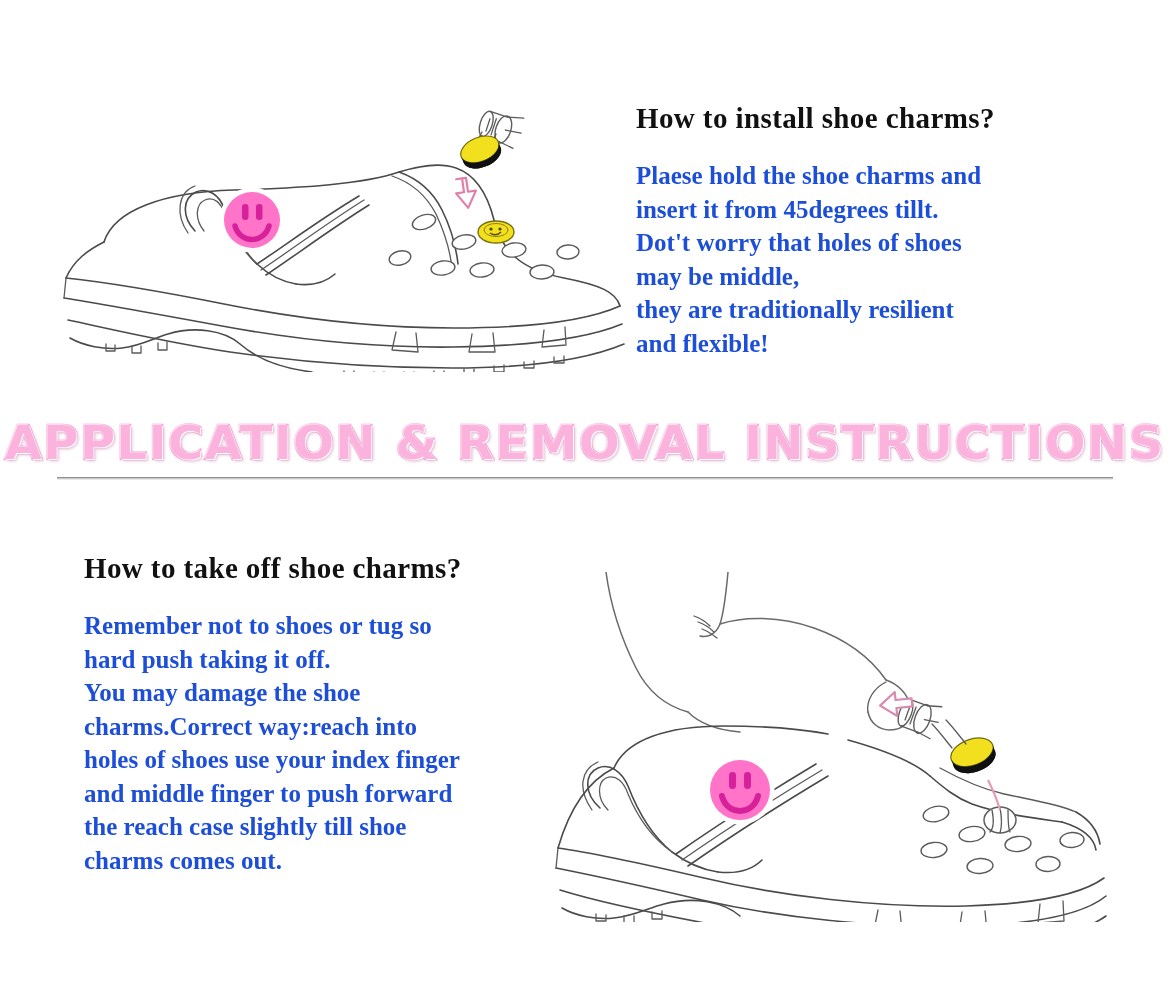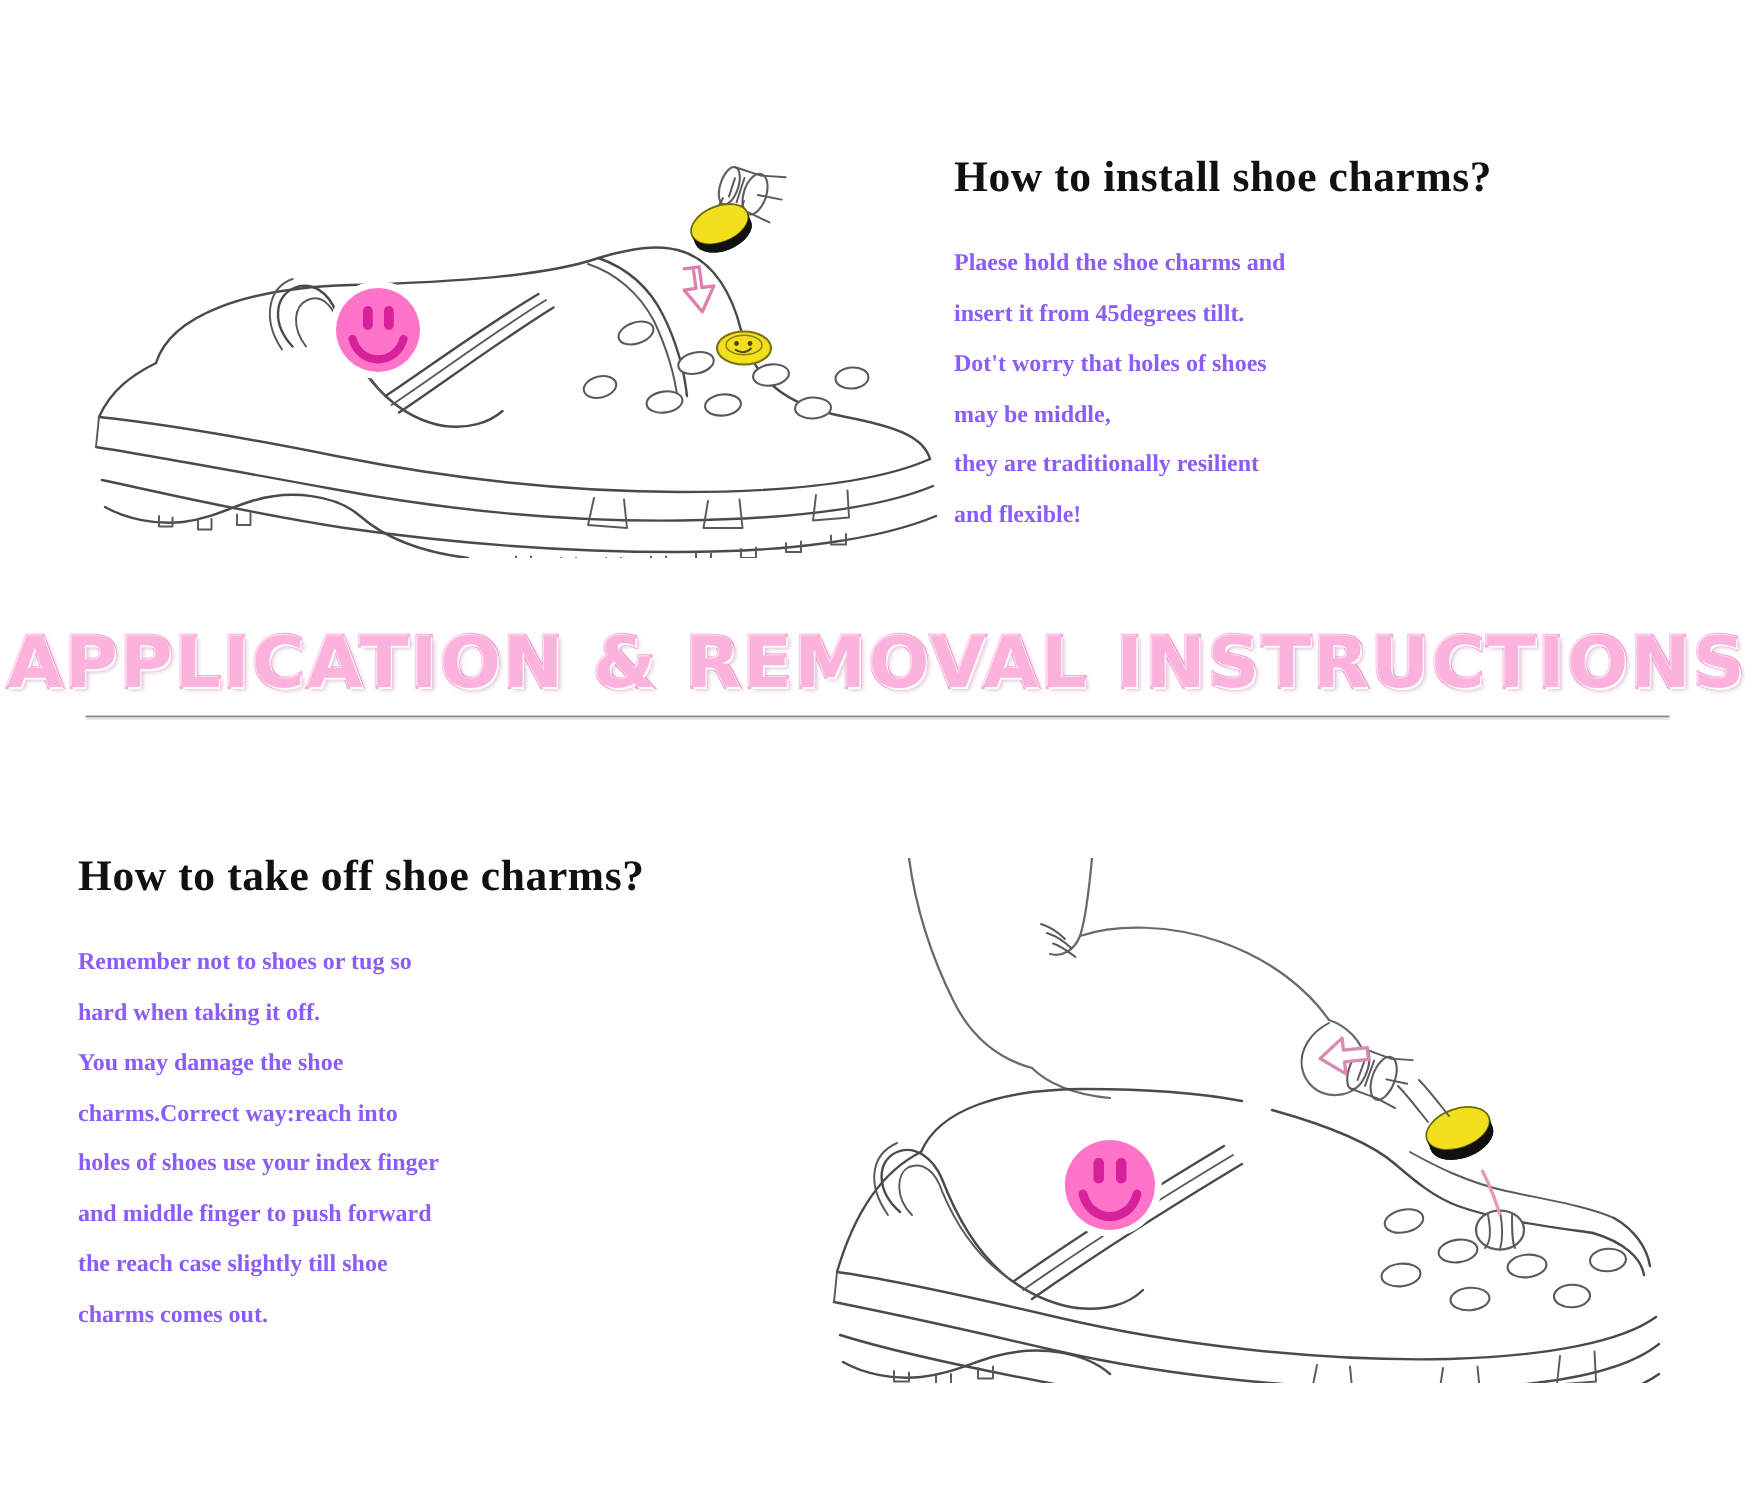--- a/index.html
+++ b/index.html
@@ -37,40 +37,39 @@
   }
   .shoe-svg { display: block; width: 100%; height: 100%; }
 
   
   #install-text {
     left: 636px;
     top: 102px;
     width: 500px;
   }
   #removal-text {
-    left: 52px;
+    left: 84px;
     top: 552px;
     width: 500px;
-    margin-top: 16px;
   }
   .heading {
     font-family: "Liberation Serif", serif;
     font-weight: bold;
     font-size: 29px;
     letter-spacing: 0.4px;
     color: #111111;
     margin: 0 0 24px 0;
     white-space: nowrap;
   }
   .body-copy {
     font-family: "Liberation Serif", serif;
     font-weight: bold;
-    font-size: 16px;
+    font-size: 25px;
     line-height: 33.5px;
-    color: #8b5cf6;
+    color: #1d4ed8;
     margin: 0;
   }
   .body-copy .line { display: block; white-space: nowrap; }
 
   
   #banner {
     left: 0px;
     top: 404px;
     width: 1170px;
     height: 62px;
@@ -233,21 +232,21 @@
 
   <div class="panel" id="banner">
     <span id="banner-text">APPLICATION &amp; REMOVAL INSTRUCTIONS</span>
   </div>
   <div class="panel" id="divider"></div>
 
   <div class="panel" id="removal-text">
     <h2 class="heading">How to take off shoe charms?</h2>
     <p class="body-copy">
       <span class="line">Remember not to shoes or tug so</span>
-      <span class="line">hard when taking it off.</span>
+      <span class="line">hard push taking it off.</span>
       <span class="line">You may damage the shoe</span>
       <span class="line">charms.Correct way:reach into</span>
       <span class="line">holes of shoes use your index finger</span>
       <span class="line">and middle finger to push forward</span>
       <span class="line">the reach case slightly till shoe</span>
       <span class="line">charms comes out.</span>
     </p>
   </div>
 
   <div class="panel" id="removal-illustration">

